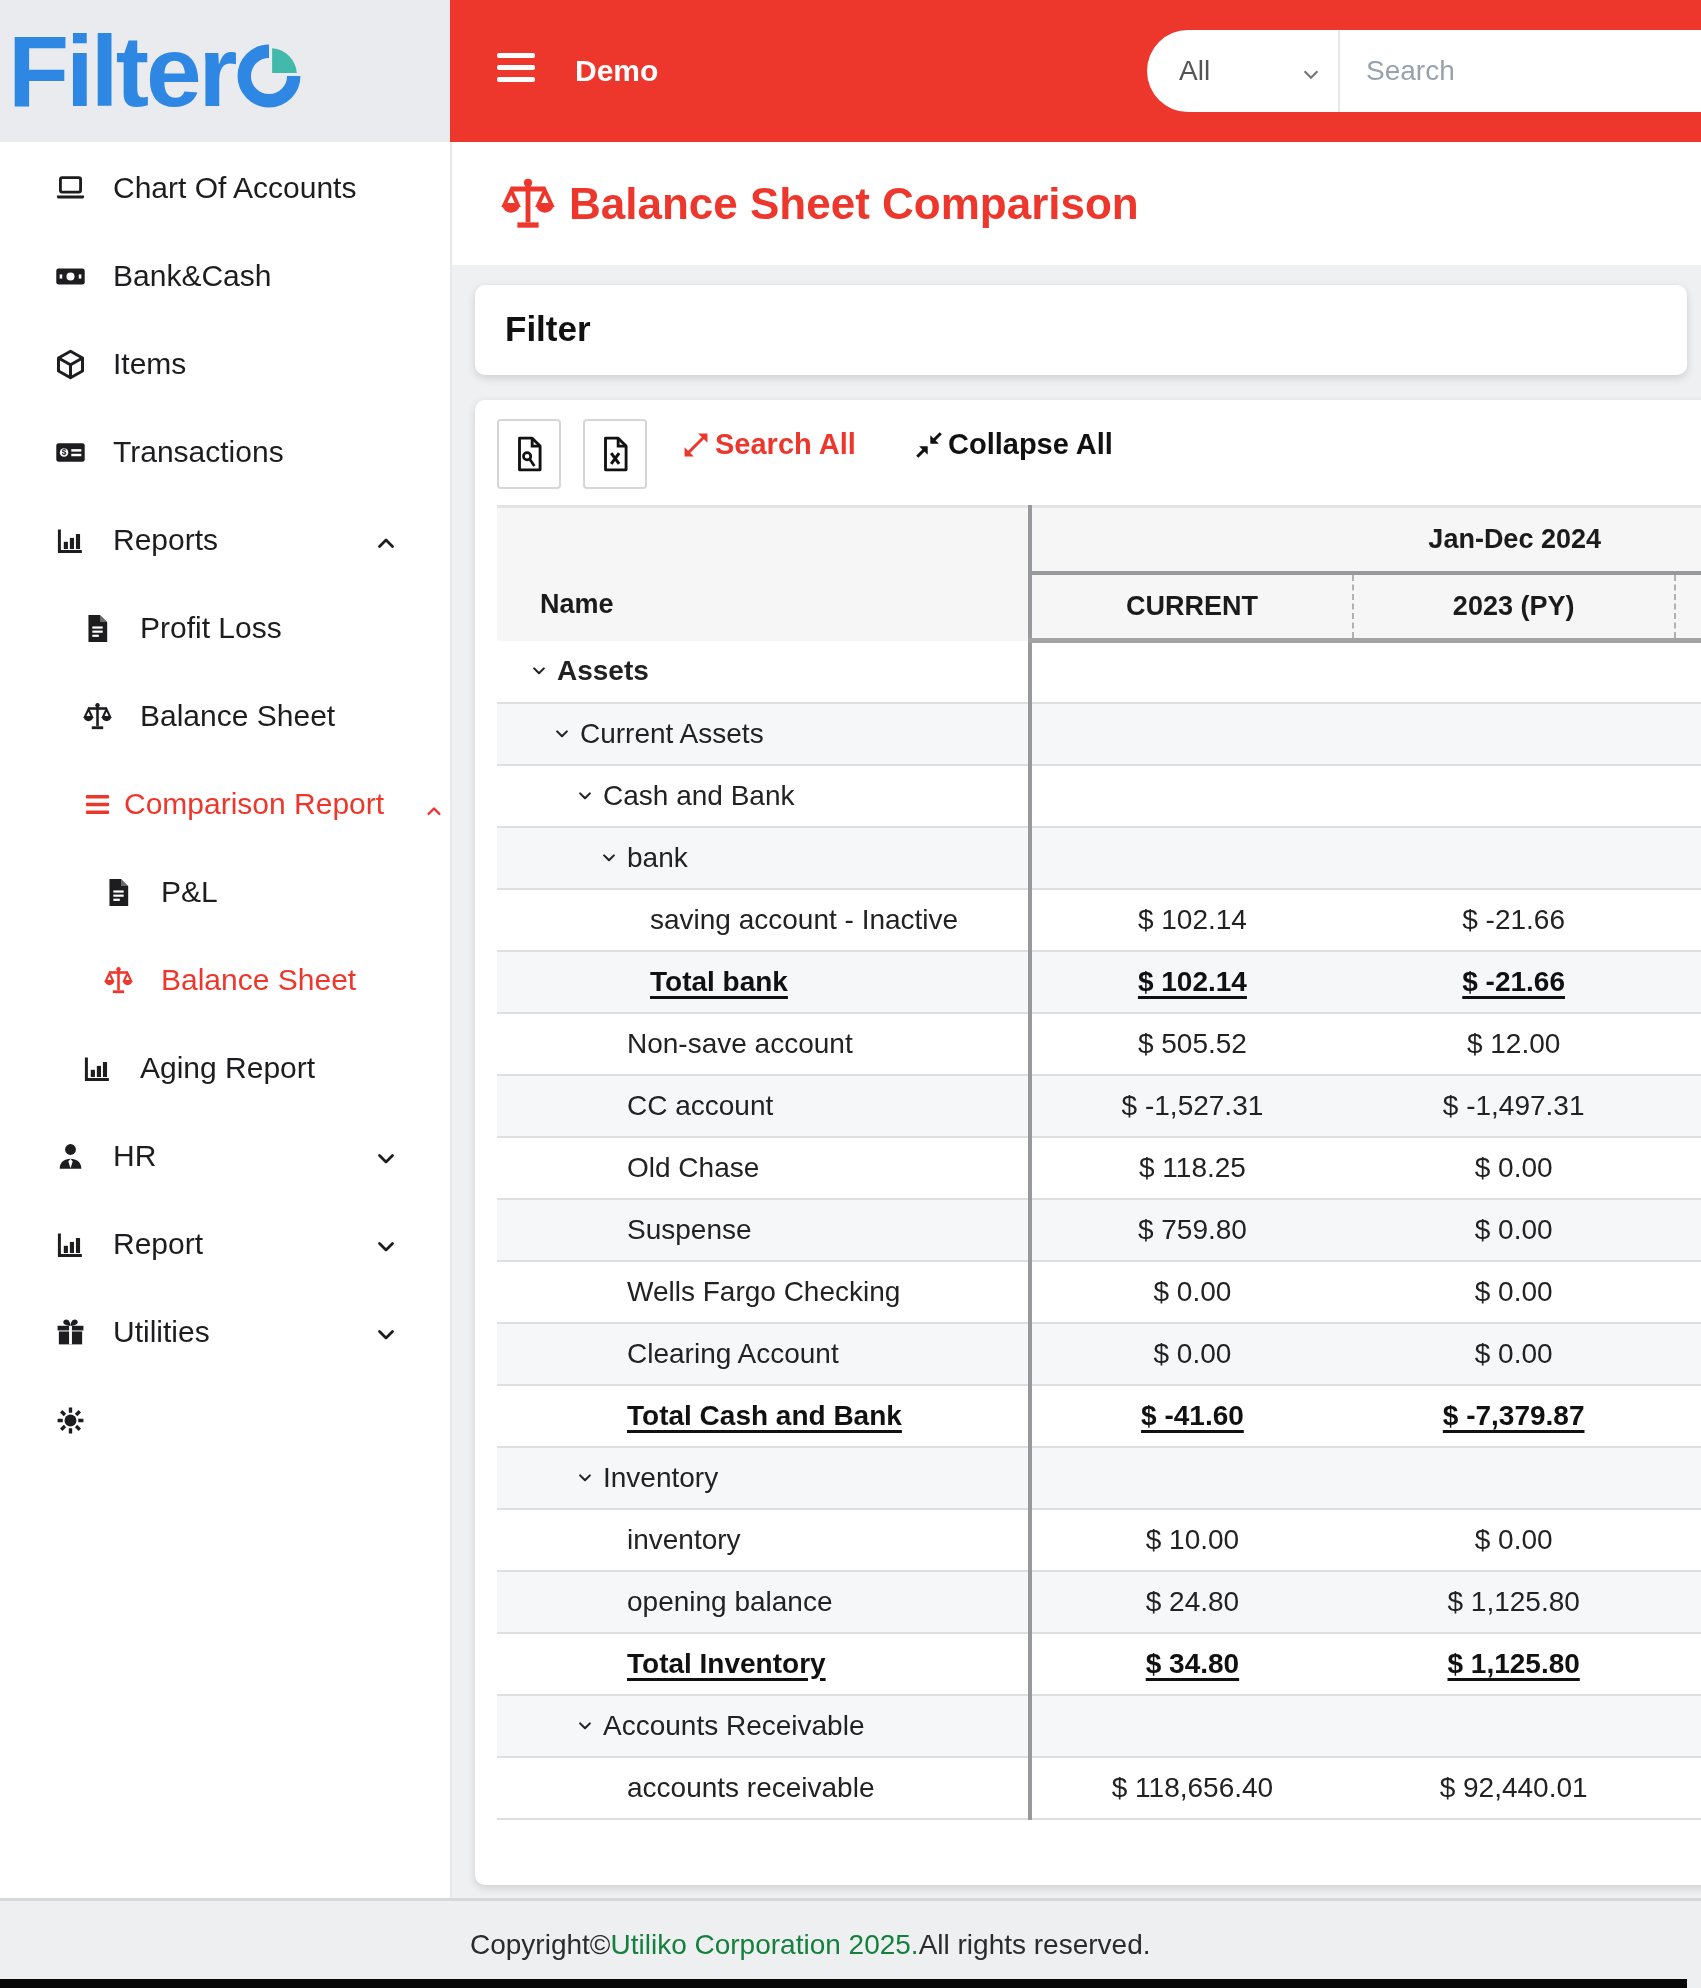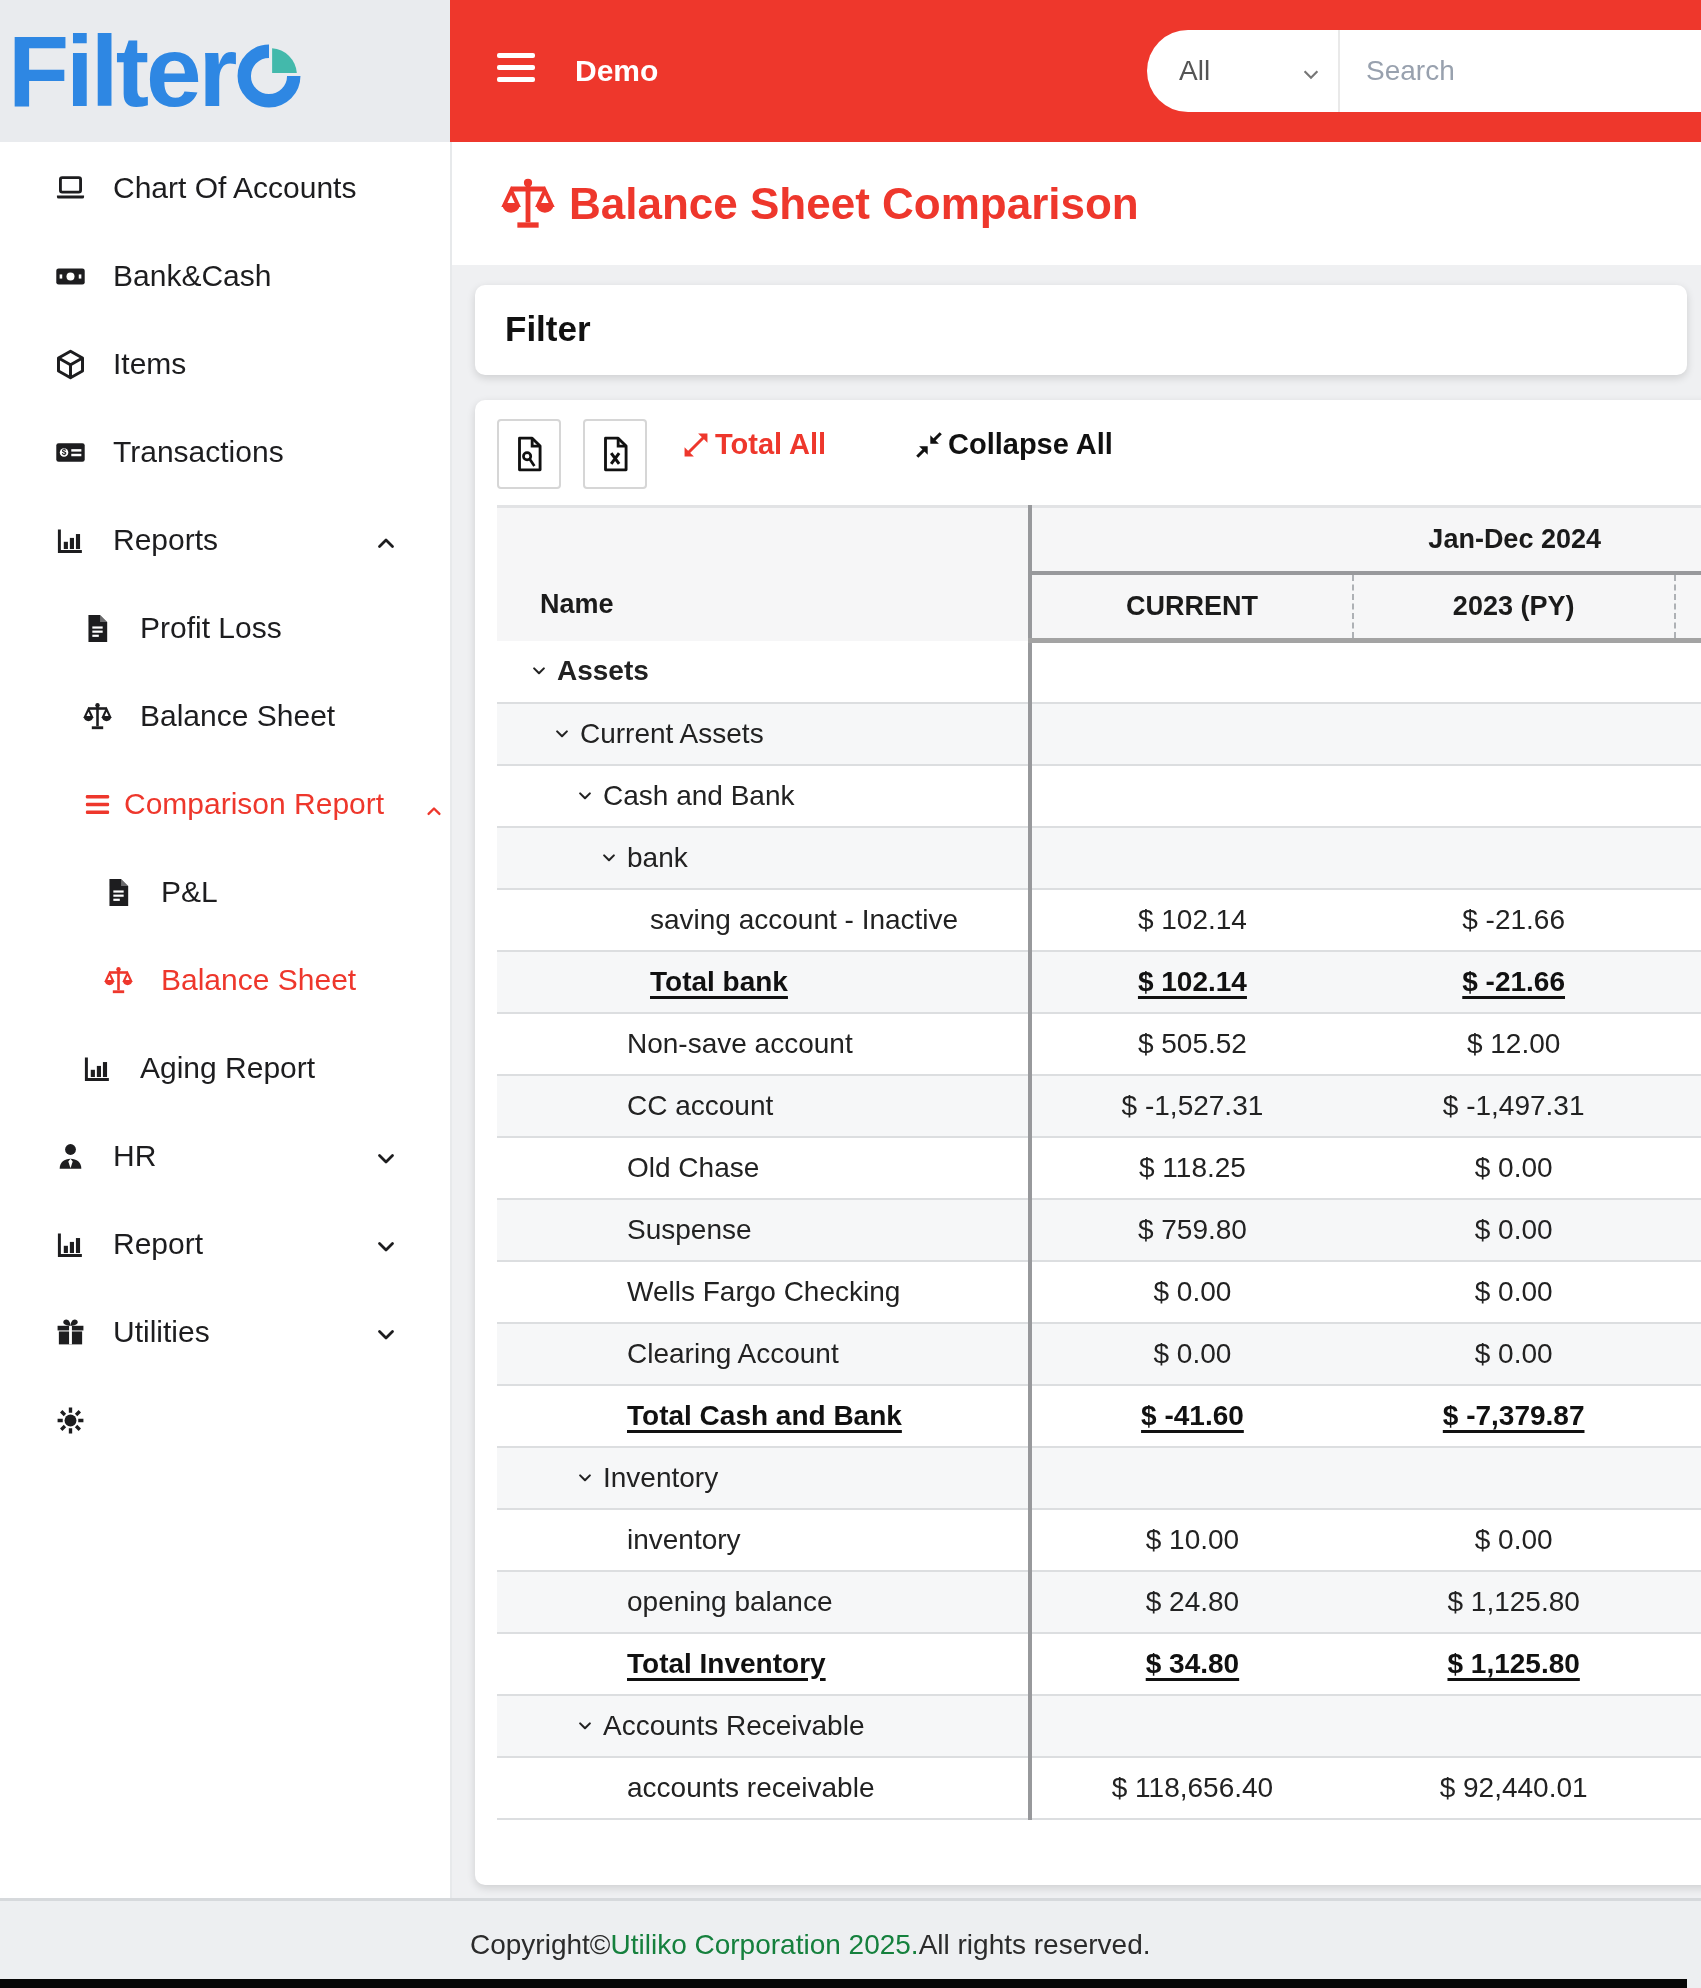--- a/index.html
+++ b/index.html
@@ -386,21 +386,21 @@
         <path d="M14 2v5h5" fill="none" stroke="#111" stroke-width="1.8"></path>
         <path d="M9.6 11.4l5 6.8M14.6 11.4l-5 6.8" stroke="#111" stroke-width="1.9"></path>
       </svg>
     </div>
     <div class="tool-link tool-expand">
       <svg viewBox="0 0 24 24">
         <path d="M4.5 19.5 19.5 4.5" fill="none" stroke="#ee372c" stroke-width="2.3"></path>
         <path d="M13.6 3.4h7v7z" fill="#ee372c"></path>
         <path d="M3.4 13.6v7h7z" fill="#ee372c"></path>
       </svg>
-      <span>Total All</span>
+      <span>Search All</span>
     </div>
     <div class="tool-link tool-collapse">
       <svg viewBox="0 0 24 24">
         <path d="M3.2 20.8l6-6M20.8 3.2l-6 6" fill="none" stroke="#111" stroke-width="2.3"></path>
         <path d="M13 11V4.6L19.4 11z" fill="#111"></path>
         <path d="M11 13H4.6L11 19.4z" fill="#111"></path>
       </svg>
       <span>Collapse All</span>
     </div>
 

